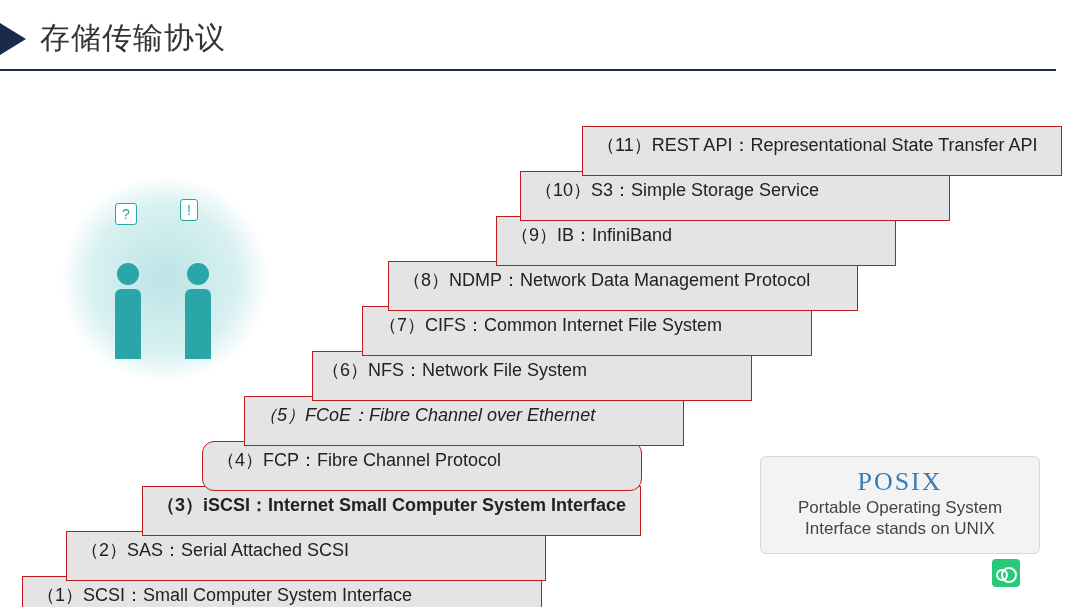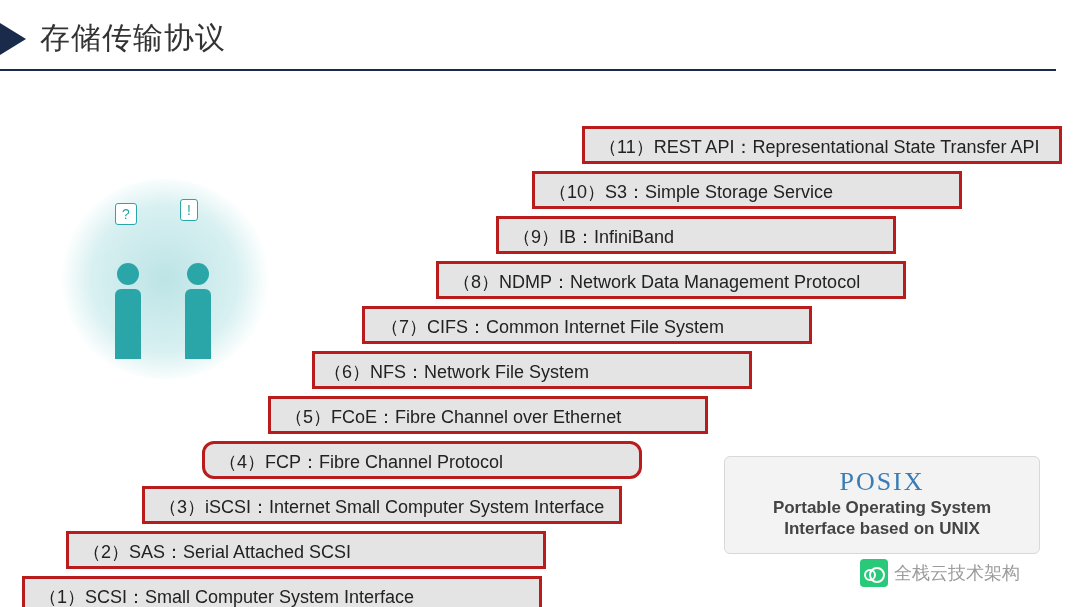--- a/index.html
+++ b/index.html
@@ -33,40 +33,40 @@
       text-align: center;
     }
     .content {
       position: relative;
       width: 100%;
       height: 520px;
     }
     .stair {
       position: absolute;
       background: #e4e4e4;
-      border: 3px solid #b91c1c;
-      height: 38px;
+      border: 1px solid #b91c1c;
+      height: 50px;
       line-height: 36px;
       padding: 0 14px;
       font-size: 18px;
       color: #222;
       white-space: nowrap;
     }
     .illustration {
       position: absolute;
       left: 60px;
       top: 100px;
       width: 210px;
       height: 200px;
     }
     .posix-box {
       position: absolute;
       right: 40px;
       bottom: 45px;
-      width: 316px;
+      width: 280px;
       background: #f3f3f3;
       border: 1px solid #d8d8d8;
       border-radius: 6px;
       text-align: center;
       padding: 10px 10px 14px 10px;
     }
     .posix-title {
       font-family: Georgia, 'Times New Roman', serif;
       font-size: 26px;
       color: #3a7db5;
@@ -84,21 +84,21 @@
       content: "";
       position: absolute;
       top: 50%;
       width: 70px;
       border-top: 1px solid #ccc;
     }
     .posix-stands::before { left: 10px; }
     .posix-stands::after { right: 10px; }
     .posix-desc {
       font-size: 17px;
-      font-weight: 700;
+      font-weight: 400;
       color: #444;
       line-height: 1.25;
     }
     .watermark {
       position: absolute;
       right: 60px;
       bottom: 12px;
       display: flex;
       align-items: center;
       gap: 6px;
@@ -170,35 +170,34 @@
     </div>
     <div class="figure fig-right">
       <div class="head"></div>
         <div class="body"></div>
     </div>
   </div>
 
   <div id="stairs">
       <div class="stair" style="left: 22px; top: 497px; min-width: 520px;">（1）SCSI：Small Computer System Interface</div>
       <div class="stair" style="left: 66px; top: 452px; min-width: 480px;">（2）SAS：Serial Attached SCSI</div>
-      <div class="stair" style="left: 142px; top: 407px; min-width: 480px;">（3）iSCSI：Internet Small Computer System Interface</div>
+      <div class="stair" style="left: 142px; top: 407px; min-width: 480px; font-weight: bold;">（3）iSCSI：Internet Small Computer System Interface</div>
       <div class="stair" style="left: 202px; top: 362px; min-width: 440px; border-radius: 12px;">（4）FCP：Fibre Channel Protocol</div>
-      <div class="stair" style="left: 268px; top: 317px; min-width: 440px;">（5）FCoE：Fibre Channel over Ethernet</div>
+      <div class="stair" style="left: 244px; top: 317px; min-width: 440px; font-style: italic;">（5）FCoE：Fibre Channel over Ethernet</div>
       <div class="stair" style="left: 312px; top: 272px; min-width: 440px; padding-left: 9px;">（6）NFS：Network File System</div>
       <div class="stair" style="left: 362px; top: 227px; min-width: 450px; padding-left: 16px;">（7）CIFS：Common Internet File System</div>
-      <div class="stair" style="left: 436px; top: 182px; min-width: 470px;">（8）NDMP：Network Data Management Protocol</div>
+      <div class="stair" style="left: 388px; top: 182px; min-width: 470px;">（8）NDMP：Network Data Management Protocol</div>
       <div class="stair" style="left: 496px; top: 137px; min-width: 400px;">（9）IB：InfiniBand</div>
-      <div class="stair" style="left: 532px; top: 92px; min-width: 430px;">（10）S3：Simple Storage Service</div>
+      <div class="stair" style="left: 520px; top: 92px; min-width: 430px;">（10）S3：Simple Storage Service</div>
       <div class="stair" style="left: 582px; top: 47px; min-width: 480px;">（11）REST API：Representational State Transfer API</div>
     </div>
 
   <div class="posix-box">
     <div class="posix-title">POSIX</div>
     <div class="posix-desc">Portable Operating System</div>
-    <div class="posix-desc">Interface based on UNIX</div>
+    <div class="posix-desc">Interface stands on UNIX</div>
   </div>
 
   <div class="watermark">
     <div class="wm-icon"></div>
-    <div class="wm-text">全栈云技术架构</div>
   </div>
 
 </div>
 
 </body></html>

